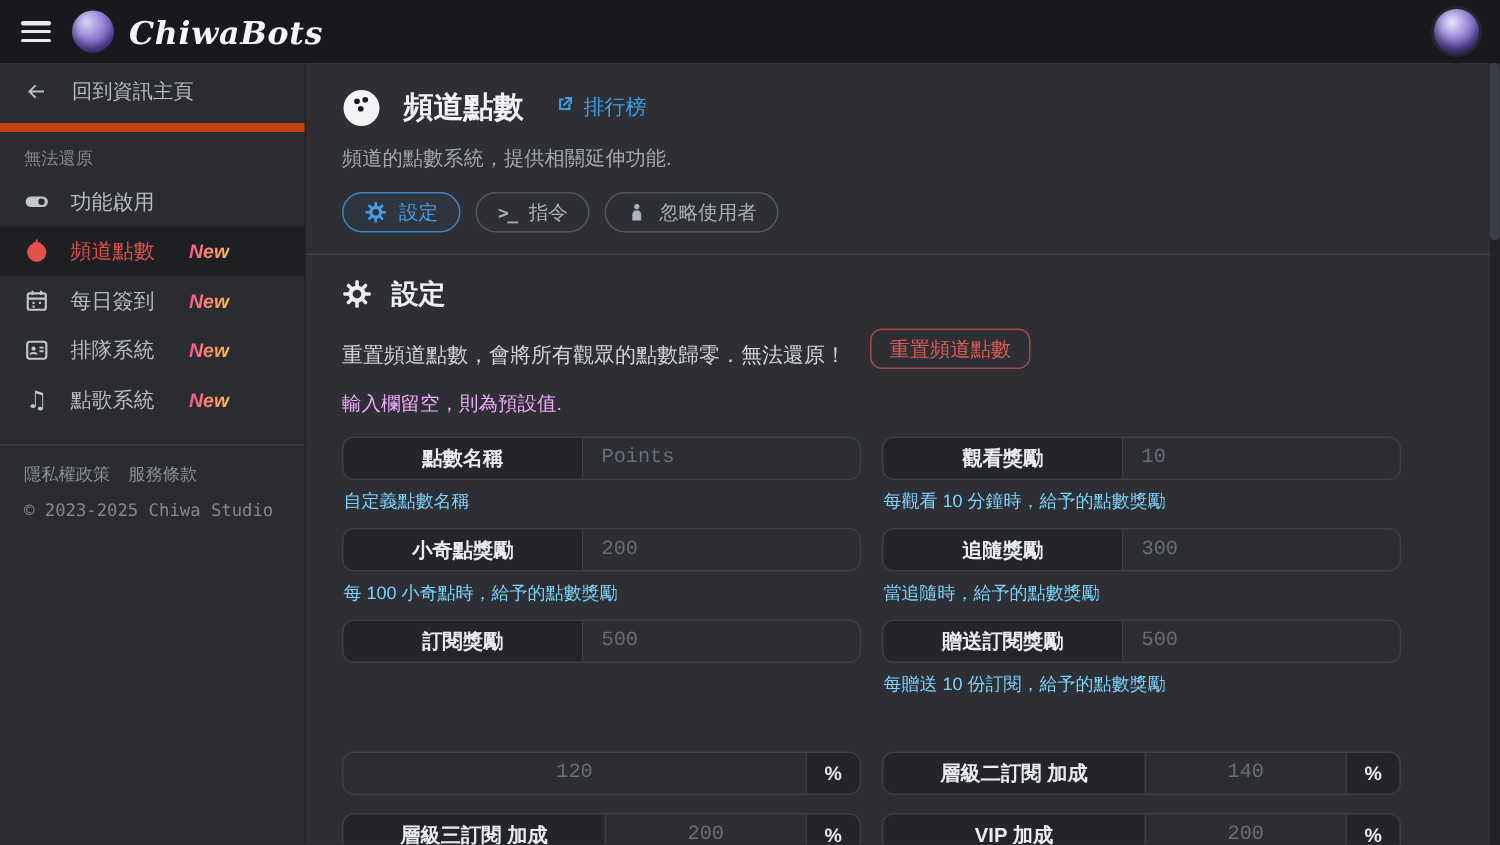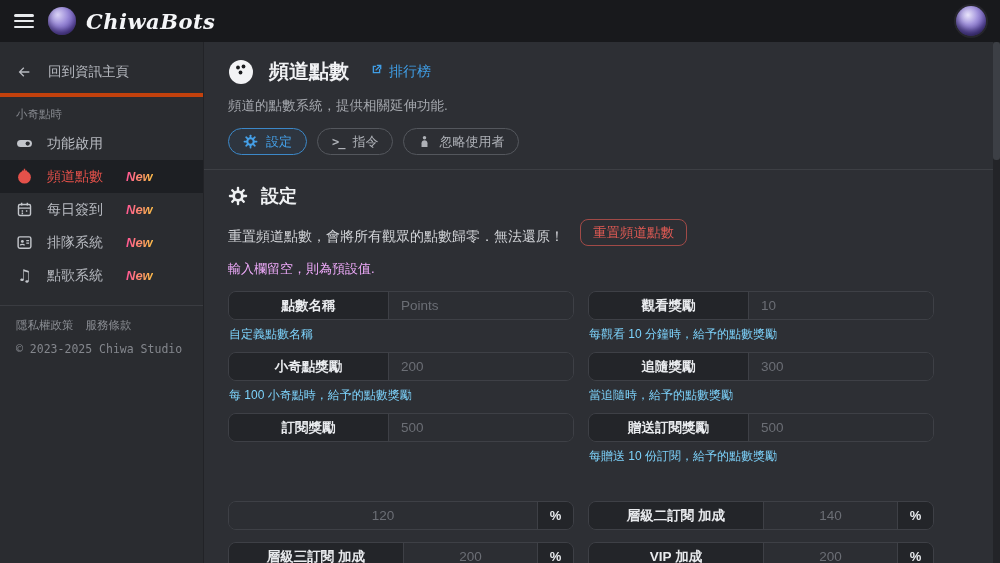--- a/index.html
+++ b/index.html
@@ -36,22 +36,22 @@
   
   .shell { display:flex; height:521px; }
   .sidebar {
     width:204px; background:#2a2c30; border-right:1px solid #222327;
     display:flex; flex-direction:column; flex-shrink:0;
   }
   .main { flex:1; background:#2d2f34; padding:16px 24px 0 24px; position:relative; }
   
   .back-row {
     display:flex; align-items:center; gap:16px;
-    padding:21px 16px 12px 16px; color:#b7bac0; font-size:13.5px;
-    border-bottom:4px solid #c2410c; cursor:pointer;
+    padding:10px 16px 12px 16px; color:#b7bac0; font-size:13.5px;
+    border-bottom:6px solid #c2410c; cursor:pointer;
   }
   .back-row svg { width:16px; height:16px; fill:#b7bac0; flex-shrink:0; }
   .section-label { padding:10px 16px 5px 16px; font-size:11.5px; color:#84878d; }
   .nav-item {
     height:33px; display:flex; align-items:center; gap:14px;
     padding:0 16px; font-size:14px; color:#b7bac0; cursor:pointer;
   }
   .nav-item .ic { width:17px; height:17px; flex-shrink:0; display:flex; align-items:center; justify-content:center; color:#c3c6cb; }
   .nav-item .ic svg { width:17px; height:17px; }
   .nav-item.active { background:#1d1f23; }
@@ -109,21 +109,21 @@
     overflow:hidden; background:#2c2e33;
   }
   .frow .flabel {
     width:160px; flex-shrink:0; background:#232529; border-right:1px solid #3e4046;
     display:flex; align-items:center; justify-content:center;
     font-size:13.5px; font-weight:bold; color:#e9ebee;
   }
   .frow input {
     flex:1; min-width:0; background:#2c2e33; border:none; outline:none;
     padding:0 12px; font-size:13.5px; color:#eab308;
-    font-family:Liberation Sans, sans-serif;
+    font-family:Liberation Mono, monospace;
   }
   .frow input::placeholder { color:#6b6e75; }
   .bonus .flabel { width:175px; }
   .bonus input { text-align:center; }
   .frow .suffix {
     width:36px; flex-shrink:0; background:#232529; border-left:1px solid #3e4046;
     display:flex; align-items:center; justify-content:center;
     font-size:13px; font-weight:bold; color:#e9ebee;
   }
   .helper { margin:6px 1px 9px 1px; font-size:12px; color:#7dd3fc; }
@@ -152,21 +152,21 @@
 
 <div class="shell">
 
   <div class="sidebar">
     <div class="back-row">
       <svg viewBox="0 0 24 24">
           <path d="M20 11H7.8l4.6-4.6L11 5l-7 7 7 7 1.4-1.4L7.8 13H20z"></path>
         </svg>
       <span>回到資訊主頁</span>
     </div>
-    <div class="section-label">小奇點時</div>
+    <div class="section-label">無法還原</div>
 
     <div class="nav-item">
       <span class="ic">
         <svg viewBox="0 0 24 24">
             <rect x="1.5" y="7" width="21" height="10" rx="5" fill="currentColor"></rect>
             <circle cx="16.5" cy="12" r="3" fill="#2a2c30"></circle>
           </svg>
       </span>
       <span class="lbl">功能啟用</span>
     </div>

